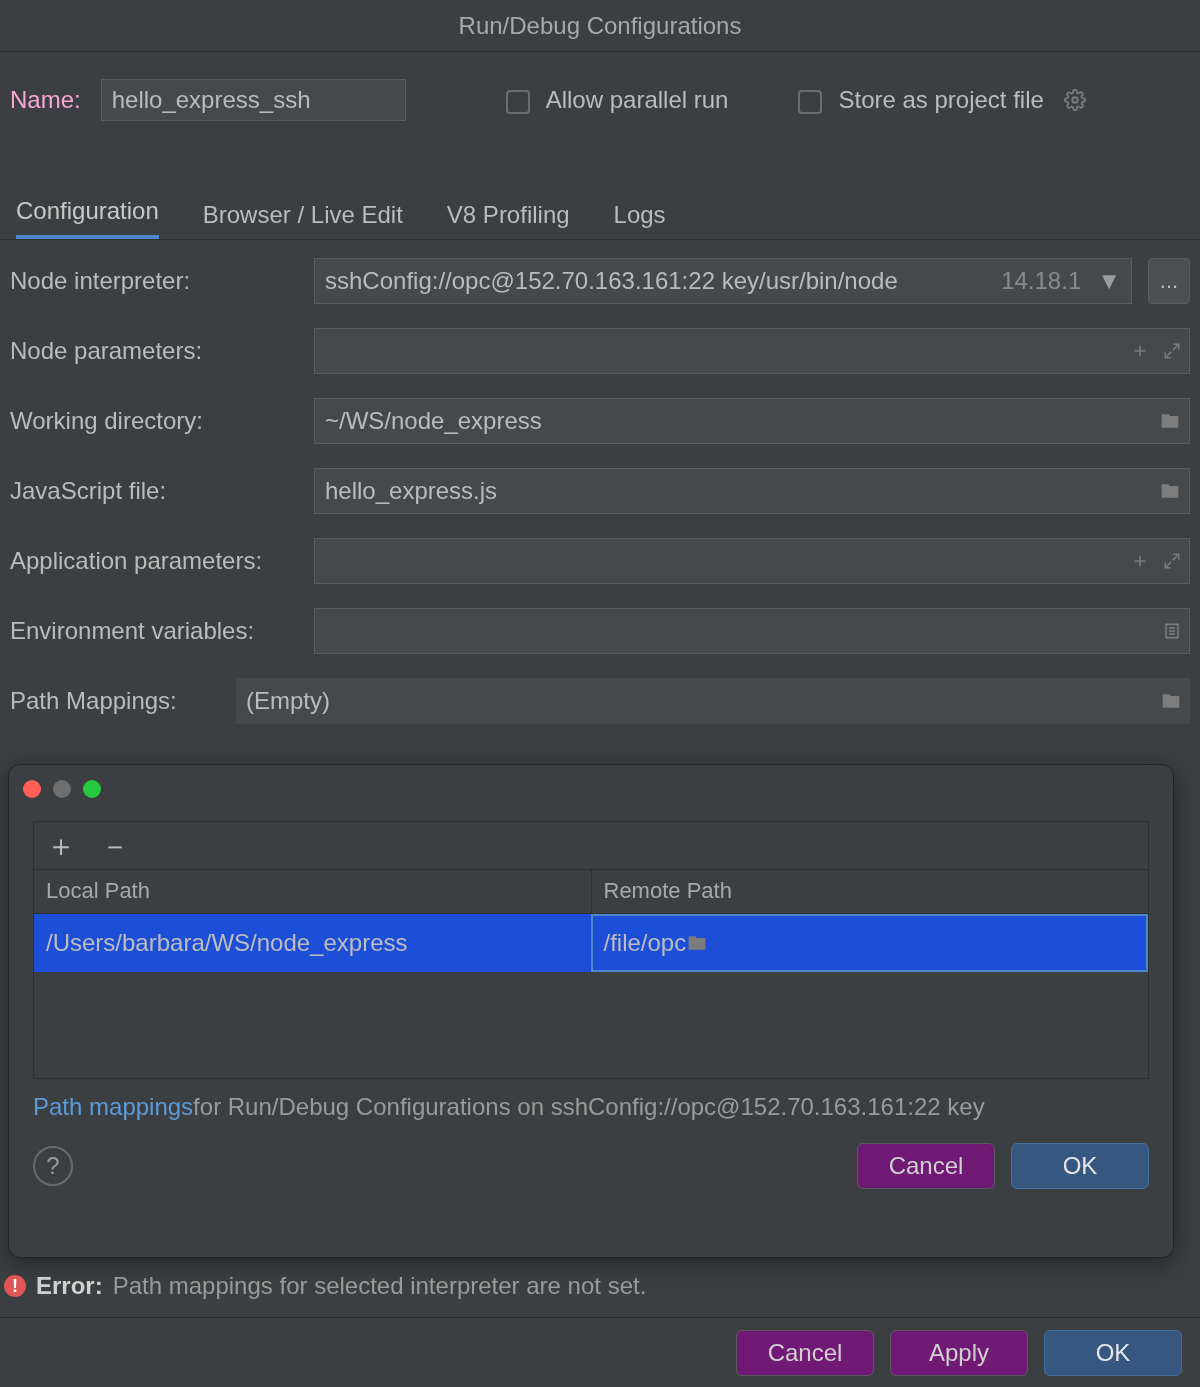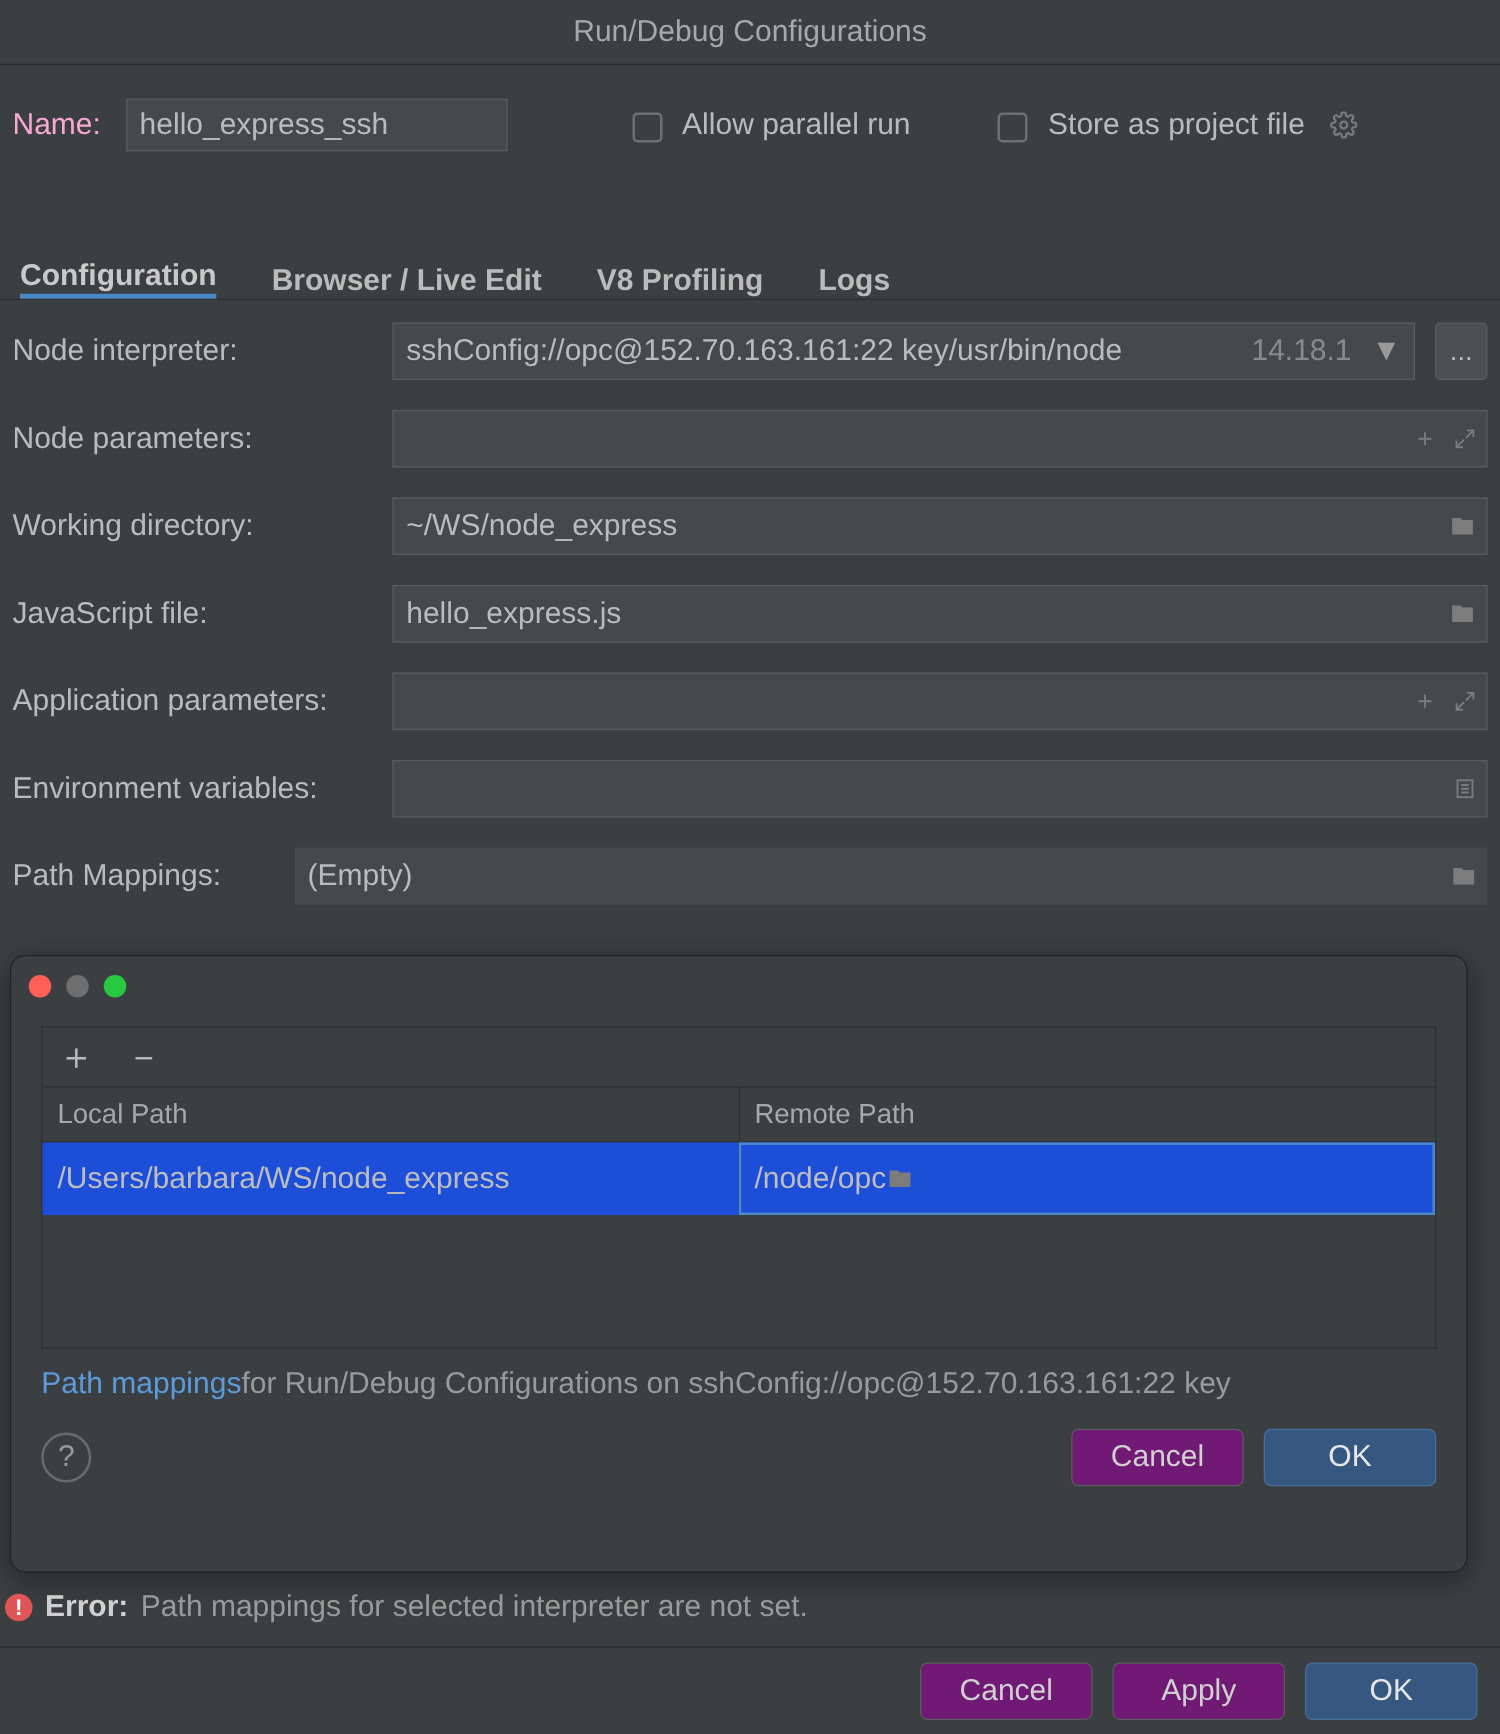--- a/index.html
+++ b/index.html
@@ -46,21 +46,21 @@
   .gear-icon { color: #7a7a7a; }
   .tabs {
     display: flex;
     gap: 44px;
     padding: 0 16px;
     height: 54px;
     align-items: flex-end;
     border-bottom: 1px solid #2f2f2f;
     font-size: 24px;
   }
-  .tab { color: #bbbbbb; cursor: pointer; font-weight: bold; }
+  .tab { padding-bottom: 10px; color: #bbbbbb; cursor: pointer; }
   .tab.active { color: #c9c9c9; border-bottom: 4px solid #4a88c7; }
   .form-area { padding: 18px 10px 0 10px; display: flex; flex-direction: column; gap: 24px; }
   .form-row { display: flex; align-items: center; gap: 8px; }
   .form-row .flabel { width: 296px; color: #bbbbbb; font-size: 24px; }
   .form-row.path .flabel { width: 218px; }
   .field {
     flex: 1;
     height: 46px;
     background: #45494b;
     border: 1px solid #5a5d5e;
@@ -317,21 +317,21 @@
     <div class="inner-table">
       <div class="th-row">
         <div class="th">Local Path</div>
         <div class="th">Remote Path</div>
       </div>
       <div class="td-row">
         <div class="td">
           <span>/Users/barbara/WS/node_express</span>
         </div>
         <div class="td sel">
-          <span>/node/opc</span>
+          <span>/file/opc</span>
           <span class="ricon" style="color:#7c7c7c">
               <svg width="22" height="20" viewBox="0 0 24 24" fill="currentColor">
                 <path d="M10 4H2v16h20V6H12l-2-2z"></path>
               </svg>
             </span>
         </div>
       </div>
     </div>
     <div class="inner-note">
       <span class="link">Path mappings</span><span>for Run/Debug Configurations on sshConfig://opc@152.70.163.161:22 key</span>

